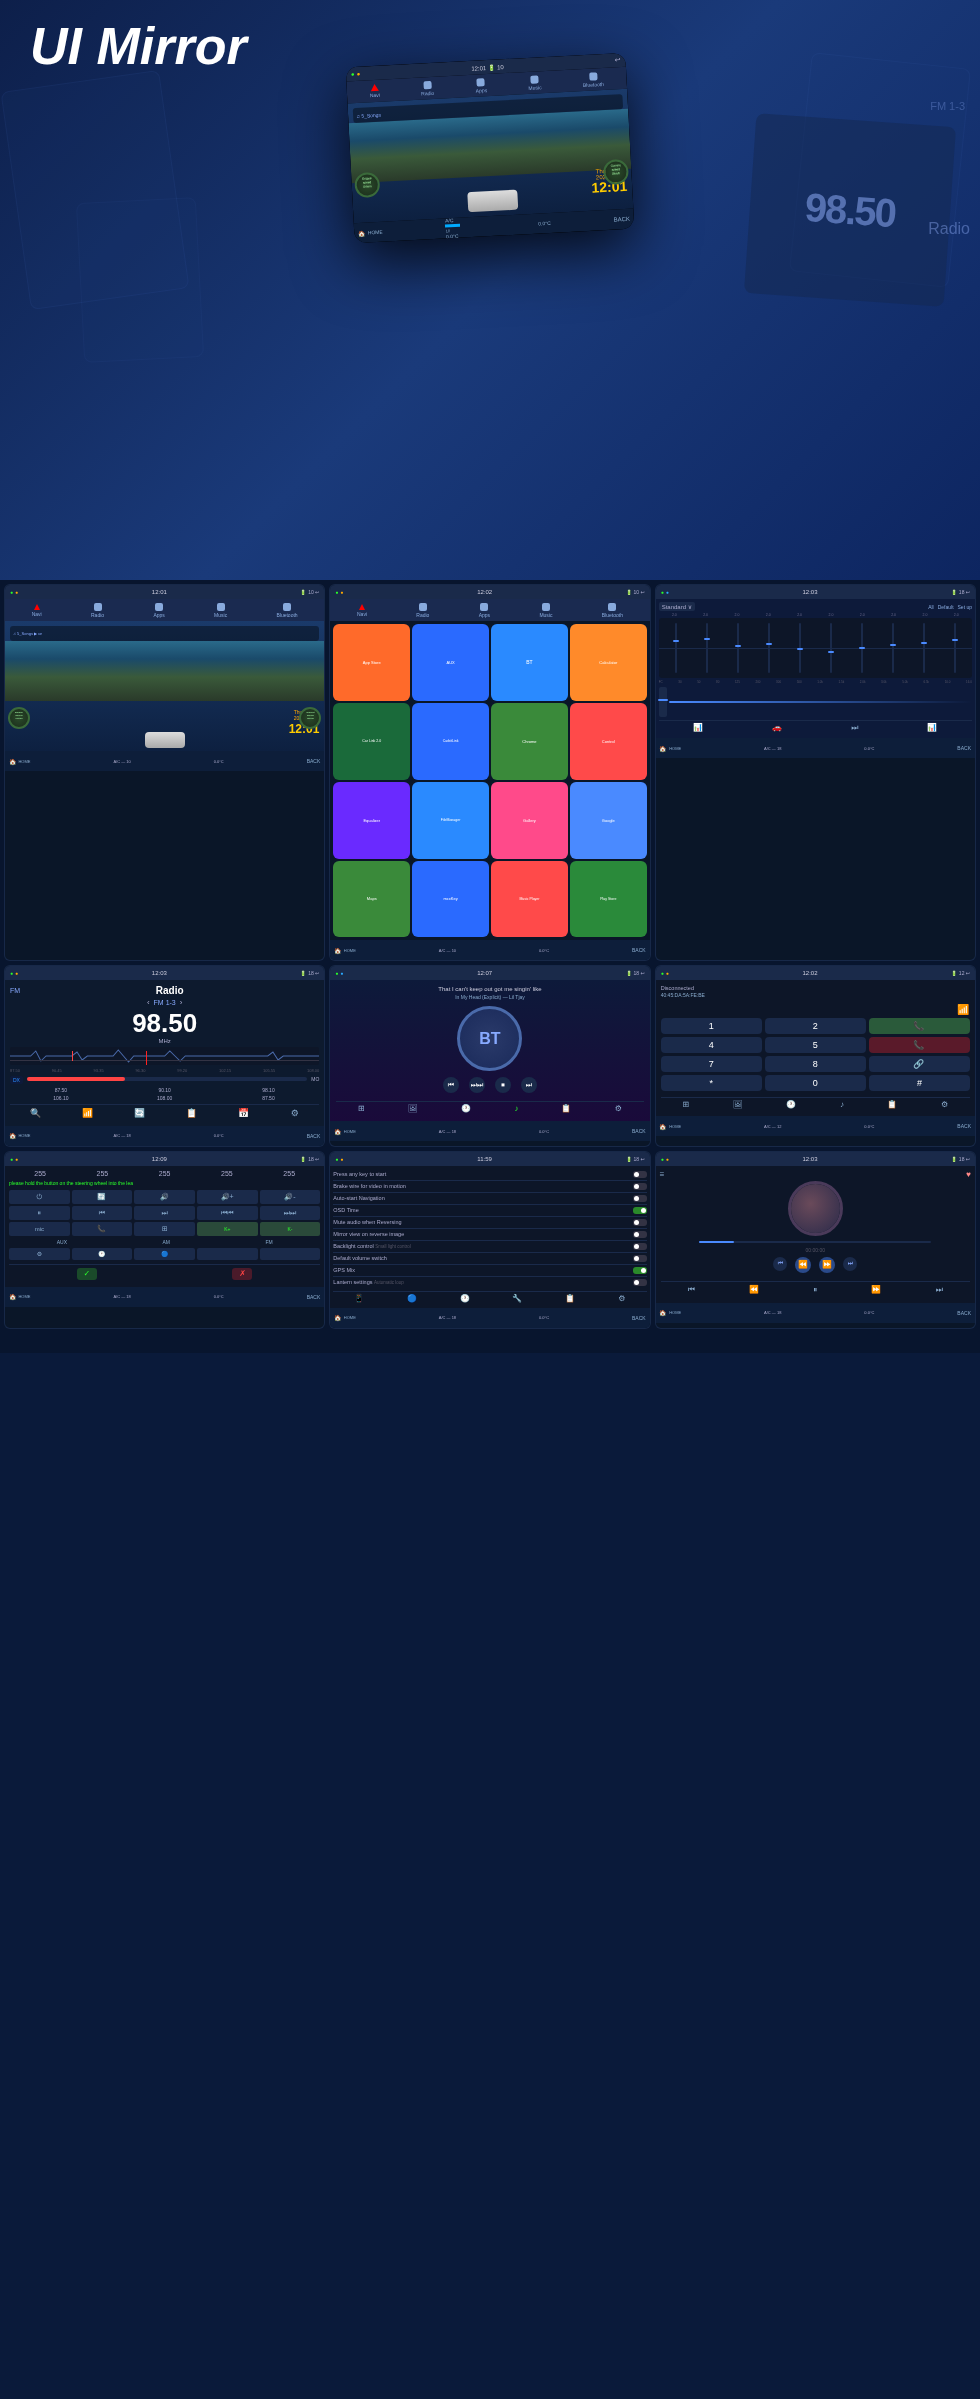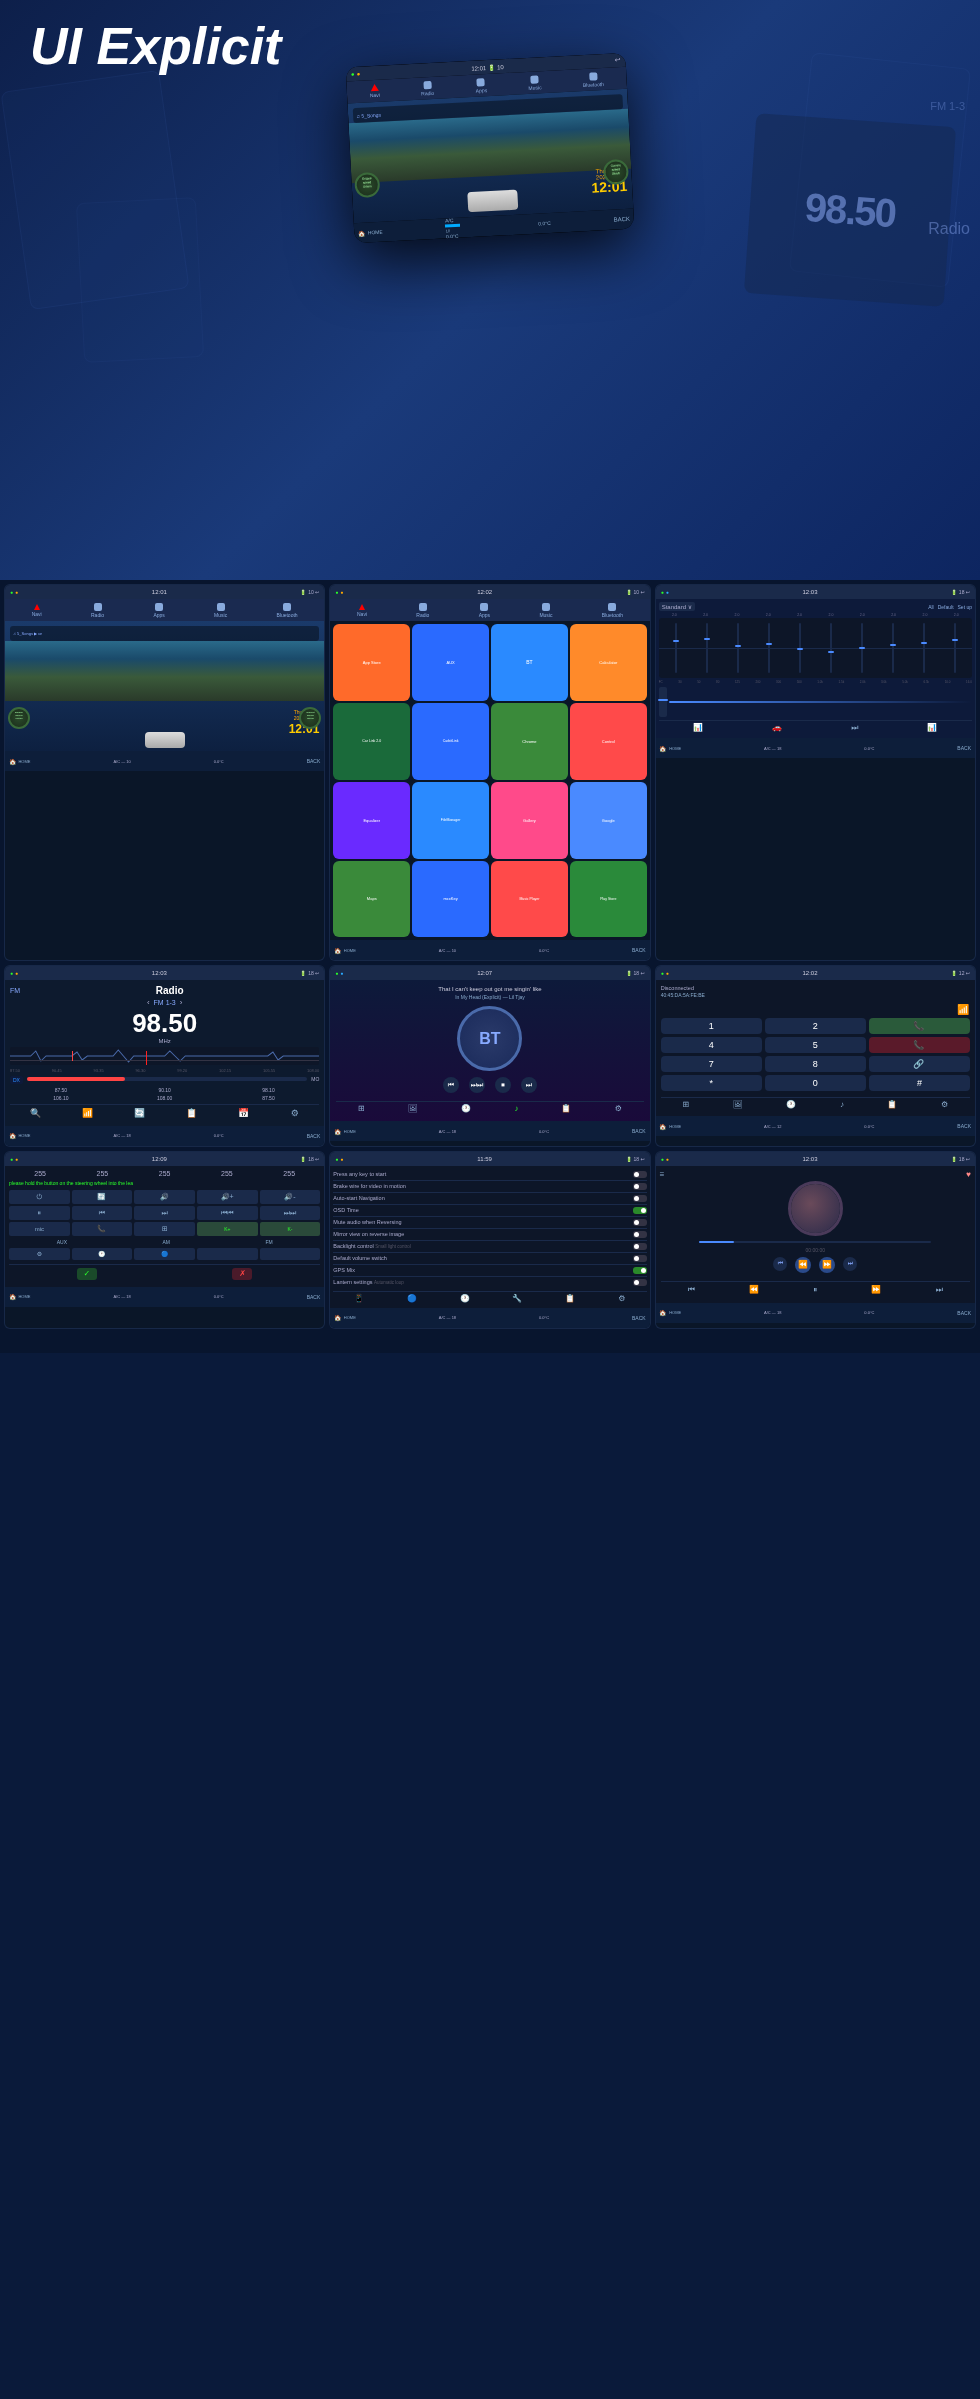--- a/index.html
+++ b/index.html
@@ -204,21 +204,21 @@
     <div class="bg-screen" style="width:160px;height:220px;top:60px;right:20px;transform:rotate(6deg);opacity:0.25;"></div>
     <div class="bg-screen" style="width:120px;height:160px;top:200px;left:80px;transform:rotate(-3deg);opacity:0.2;"></div>
 
     <div style="position:absolute;right:30px;top:120px;width:200px;height:180px;background:rgba(20,40,80,0.5);border-radius:8px;transform:rotate(4deg);display:flex;align-items:center;justify-content:center;">
       <div style="color:rgba(150,180,255,0.5);font-size:40px;font-weight:bold;letter-spacing:-2px;">98.50</div>
     </div>
     <div style="position:absolute;right:10px;top:220px;font-size:16px;color:rgba(150,180,255,0.4);">Radio</div>
     <div style="position:absolute;right:15px;top:100px;font-size:11px;color:rgba(150,180,255,0.3);">FM 1-3</div>
   </div>
 
-  <div class="ui-display-title">UI Explicit</div>
+  <div class="ui-display-title">UI Mirror</div>
 
   <div class="hero-screen">
 
     <div class="screen-topbar">
       <div class="icons">
         <span style="color:#2aff2a;font-size:6px;">●</span>
         <span style="color:#ffaa00;font-size:6px;">●</span>
       </div>
       <span style="font-size:6px;color:#ccd;">12:01 🔋 10</span>
       <span style="font-size:7px;color:#aac;">↩</span>

